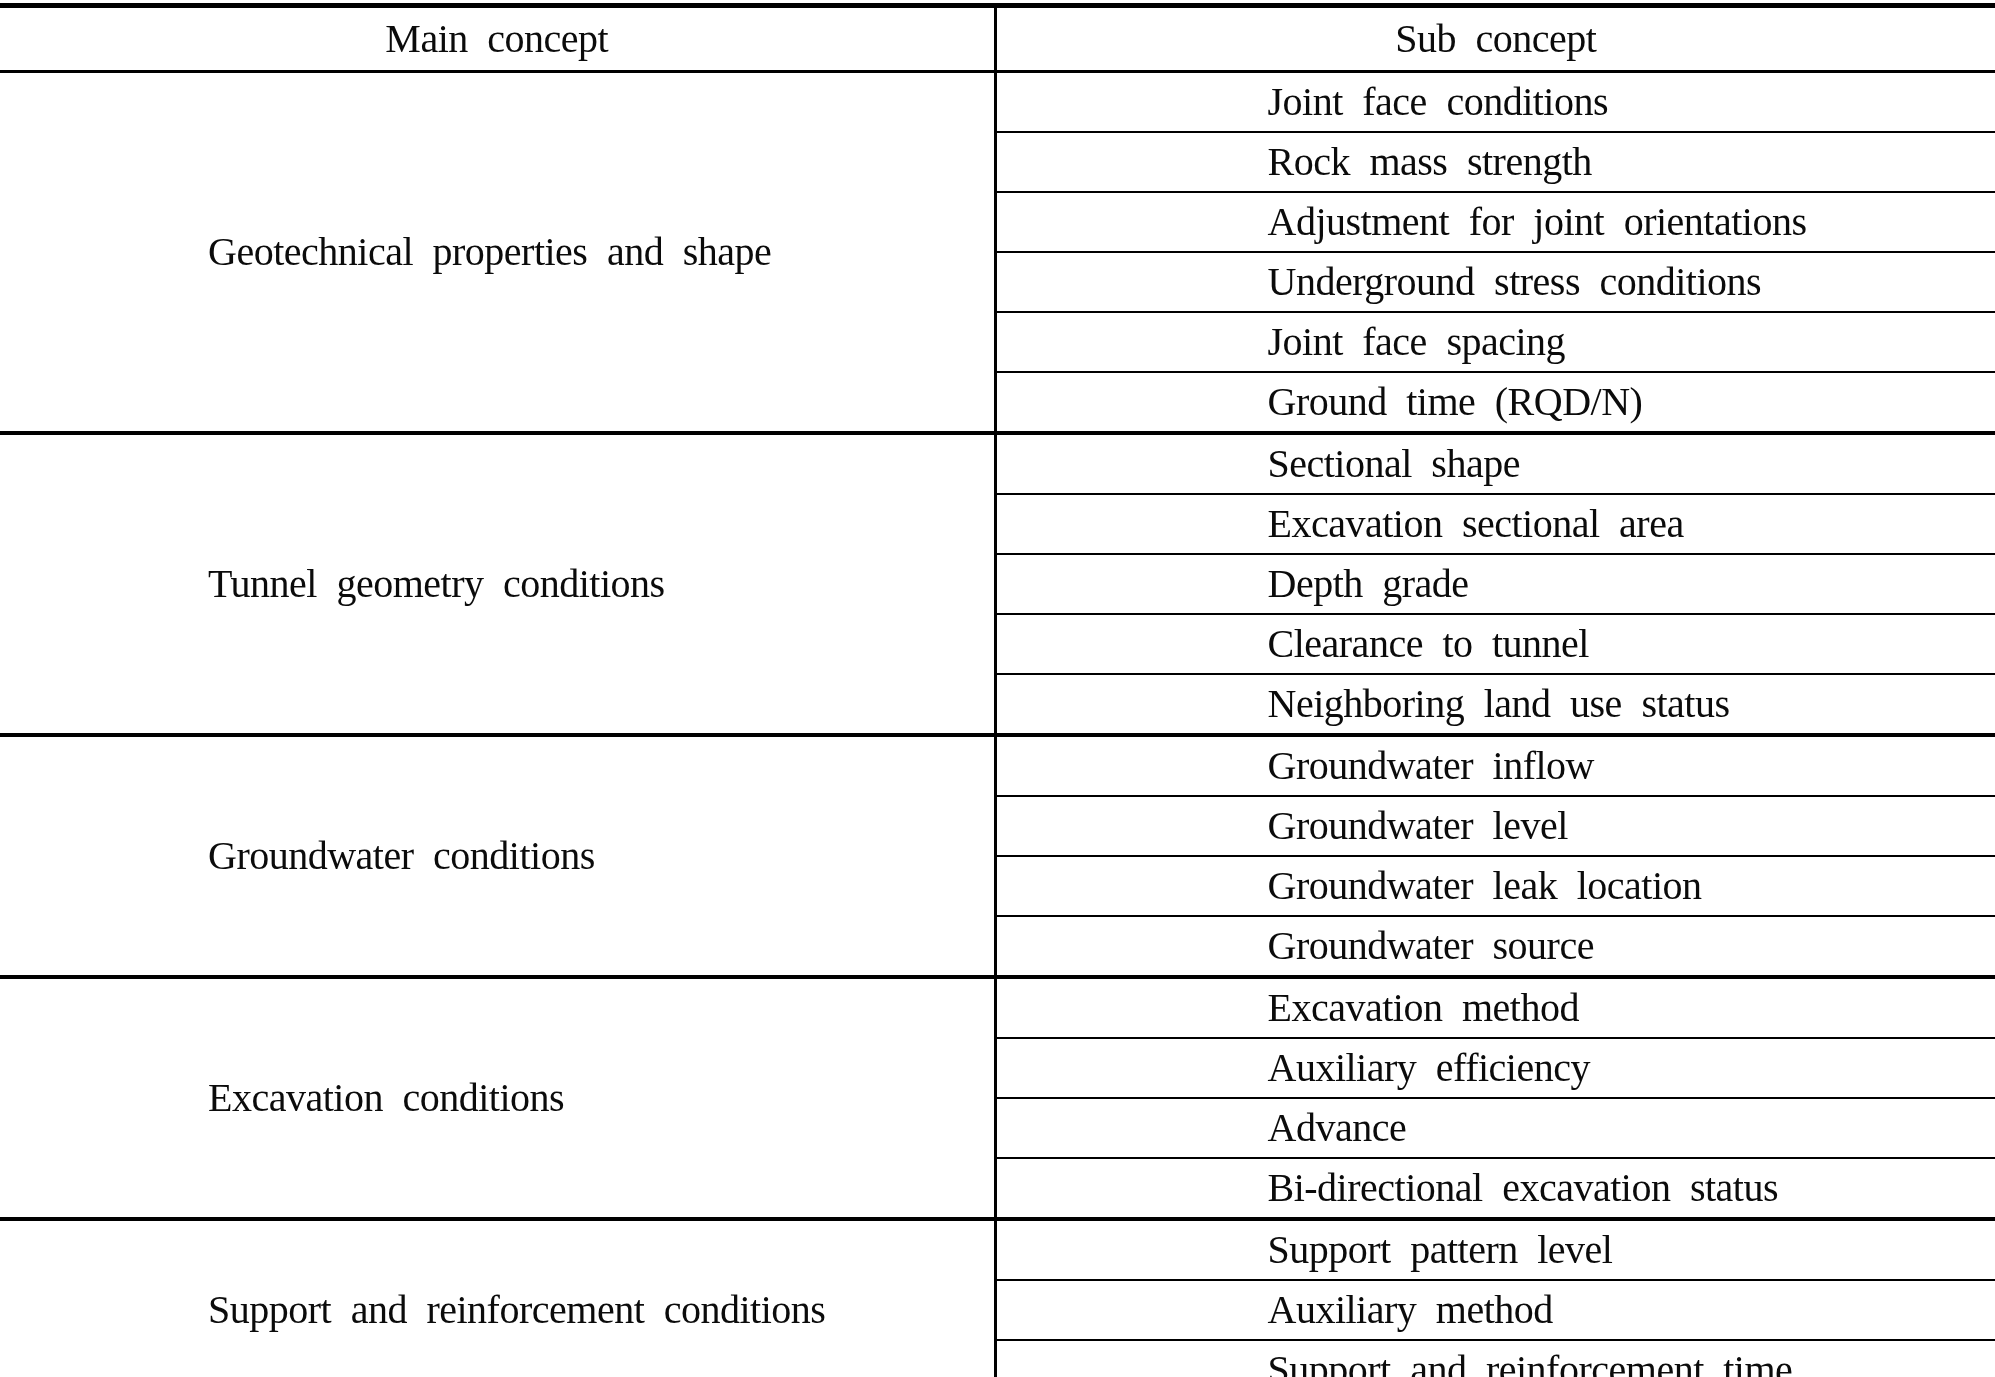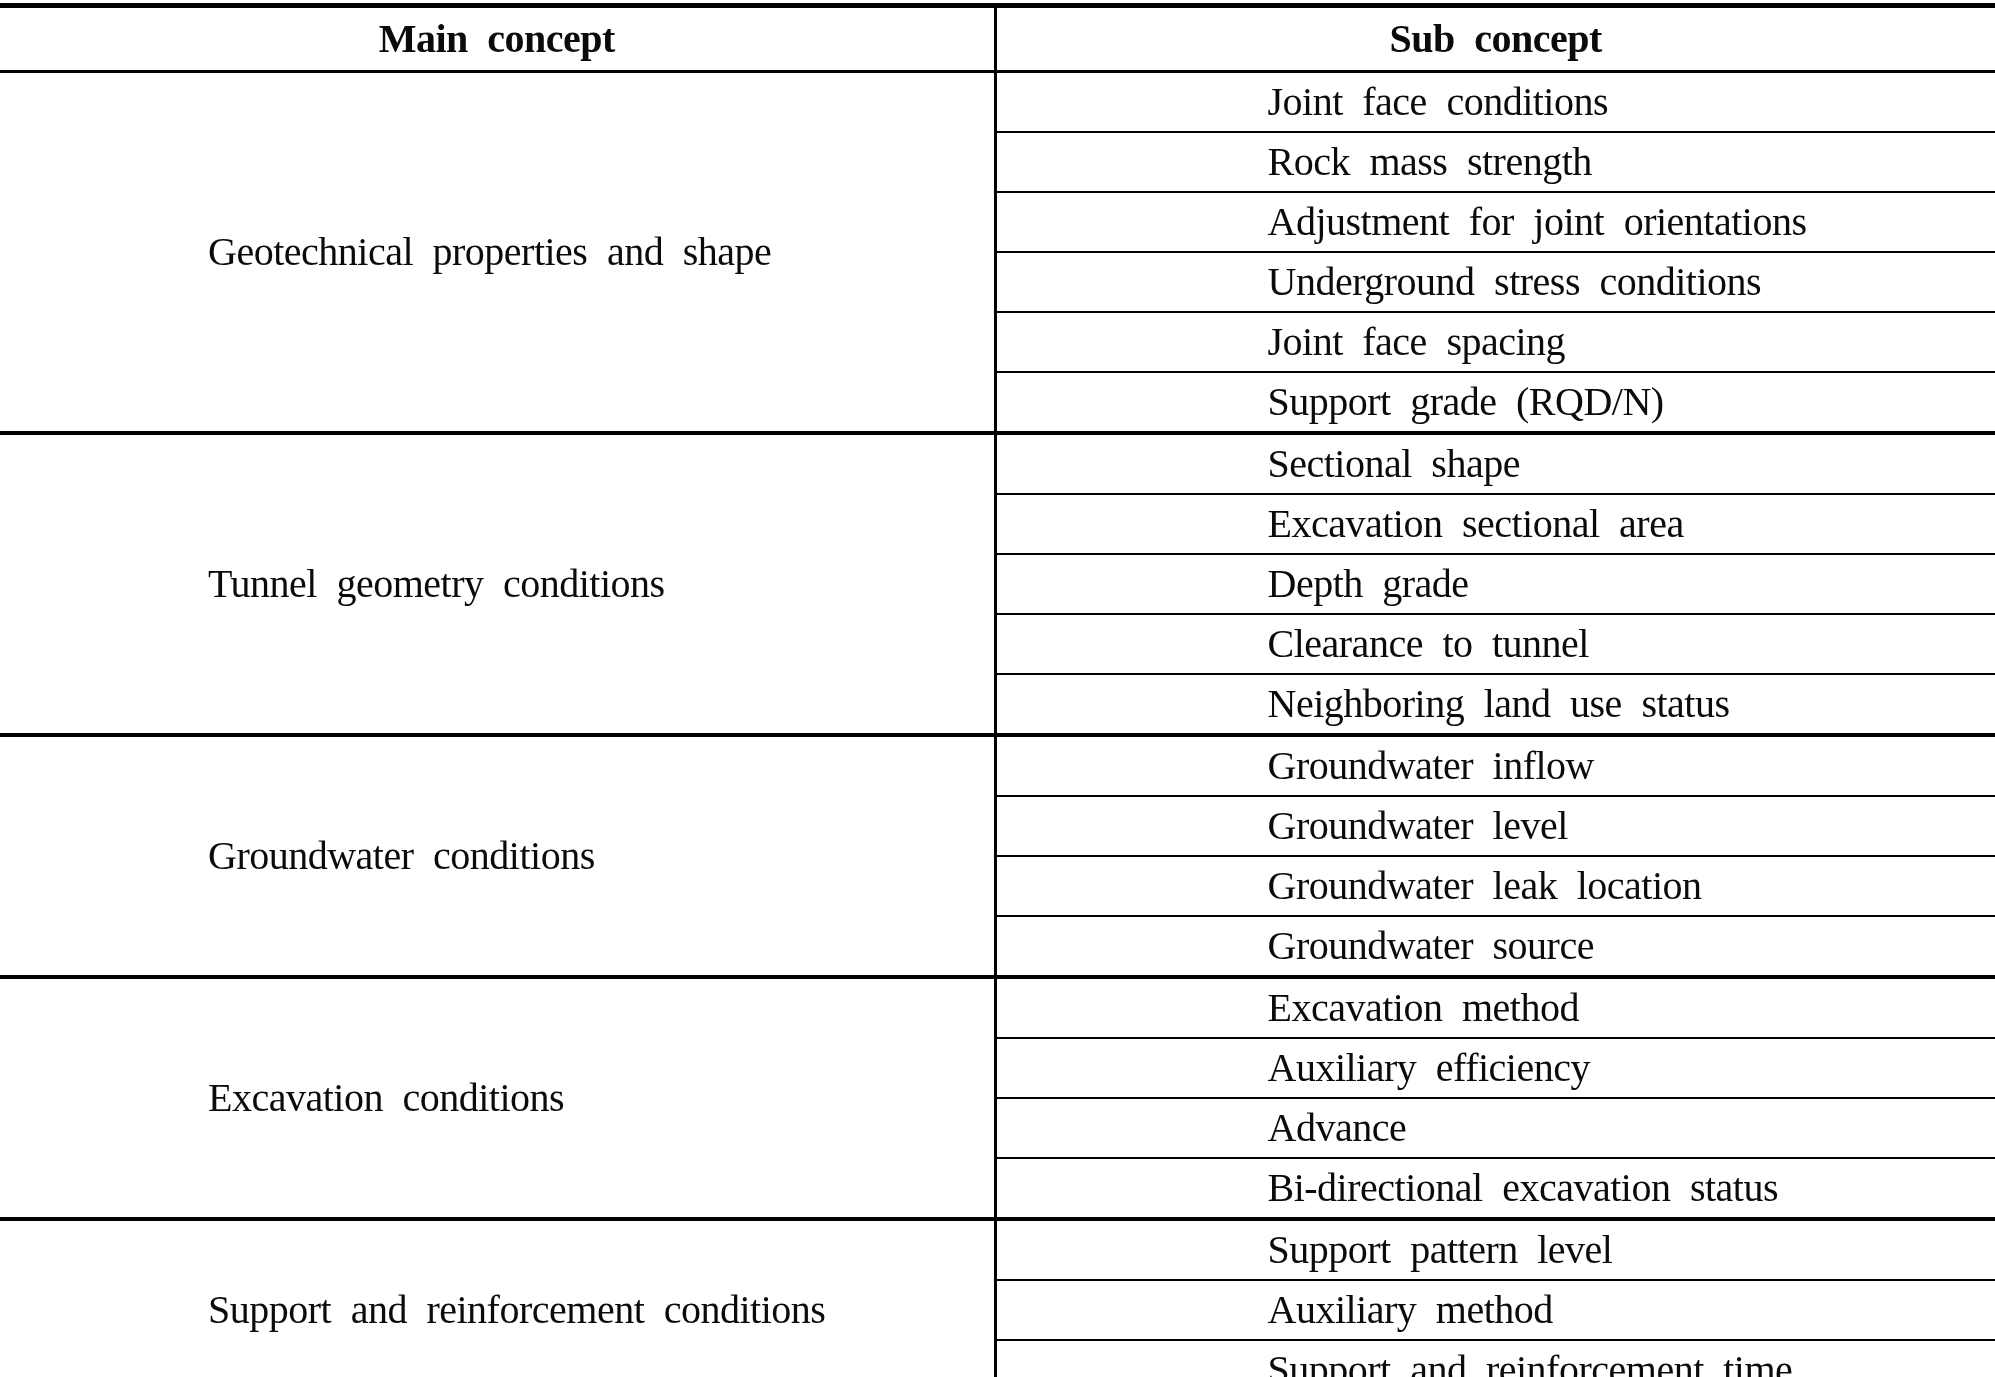--- a/index.html
+++ b/index.html
@@ -24,21 +24,21 @@
     font-size: 40px;
     letter-spacing: -0.5px;
     word-spacing: 10px;
     line-height: 1.1;
   }
   col.main-col { width: 995px; }
   col.sub-col  { width: 1000px; }
 
   th.col-header {
     height: 62px;
-    font-weight: bold;
+    font-weight: normal;
     text-align: center;
     vertical-align: middle;
     border-bottom: 3px solid #000;
     padding: 0;
   }
   th.col-header.main-header {
     border-right: 3px solid #000;
   }
   td.main-cell {
     text-align: left;
@@ -87,21 +87,21 @@
       <tr>
         <td class="sub-cell">Adjustment for joint orientations</td>
       </tr>
       <tr>
         <td class="sub-cell">Underground stress conditions</td>
       </tr>
       <tr>
         <td class="sub-cell">Joint face spacing</td>
       </tr>
       <tr>
-        <td class="sub-cell group-end">Support grade (RQD/N)</td>
+        <td class="sub-cell group-end">Ground time (RQD/N)</td>
       </tr>
       <tr>
         <td class="main-cell" rowspan="5">Tunnel geometry conditions</td>
         <td class="sub-cell">Sectional shape</td>
       </tr>
       <tr>
         <td class="sub-cell">Excavation sectional area</td>
       </tr>
       <tr>
         <td class="sub-cell">Depth grade</td>

